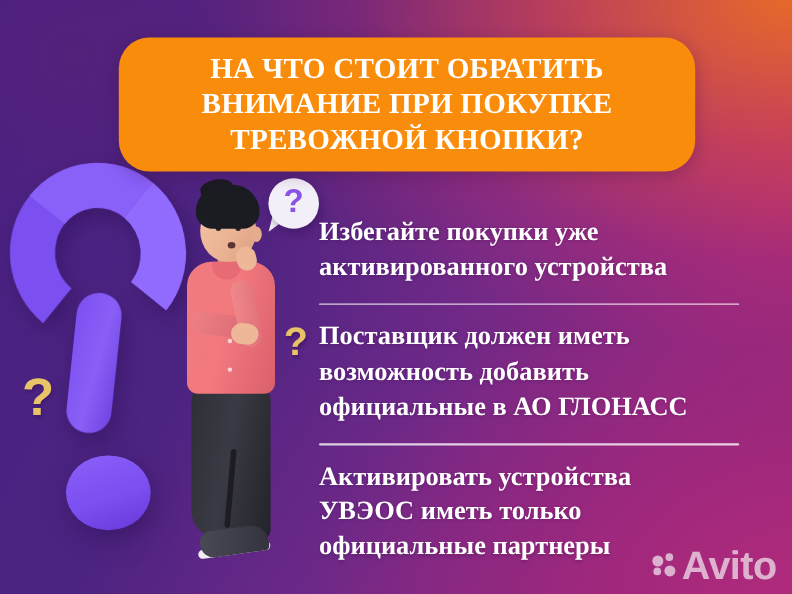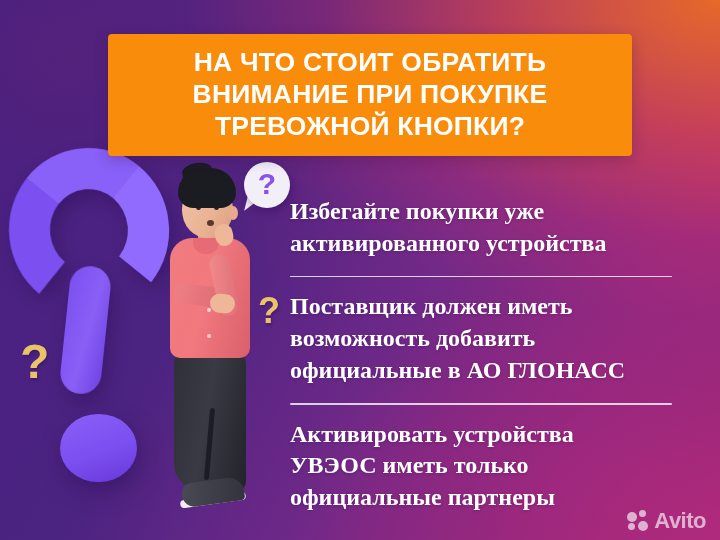--- a/index.html
+++ b/index.html
@@ -245,27 +245,28 @@
     border-radius: 4px;
     transform: rotate(-8deg);
   }
 
   
   .title-card {
     position: absolute;
     left: 108px; top: 34px;
     width: 524px; height: 122px;
     background: #fa8c0c;
-    border-radius: 4px;
+    border-radius: 28px;
     box-shadow: 0 4px 14px rgba(60,16,70,0.28);
     display: flex;
     align-items: center;
     justify-content: center;
     box-sizing: border-box;
     padding: 4px 20px 6px 20px;
+    font-family: Liberation Serif, serif;
   }
   .title-text {
     color: #ffffff;
     font-size: 26.5px;
     font-weight: 700;
     line-height: 1.22;
     text-align: center;
     letter-spacing: 0.2px;
     white-space: pre-line;
   }
@@ -302,21 +303,21 @@
     opacity: 0.72;
   }
   .avito-dots { position: relative; width: 22px; height: 22px; }
   .avito-dots i { position: absolute; display: block; border-radius: 50%; background: #f2e6ef; }
   .avito-dots i.d1 { left: 0px;  top: 2px;  width: 10px; height: 10px; }
   .avito-dots i.d2 { left: 12px; top: 0px;  width: 7px;  height: 7px; }
   .avito-dots i.d3 { left: 1px;  top: 13px; width: 7px;  height: 7px; }
   .avito-dots i.d4 { left: 11px; top: 11px; width: 10px; height: 10px; }
   .avito-word {
     color: #f2e6ef;
-    font-size: 22px;
+    font-size: 36px;
     font-weight: 700;
     letter-spacing: -0.5px;
     line-height: 1;
   }
 </style>
 </head>
 <body>
 
 <div id="canvas">
 

